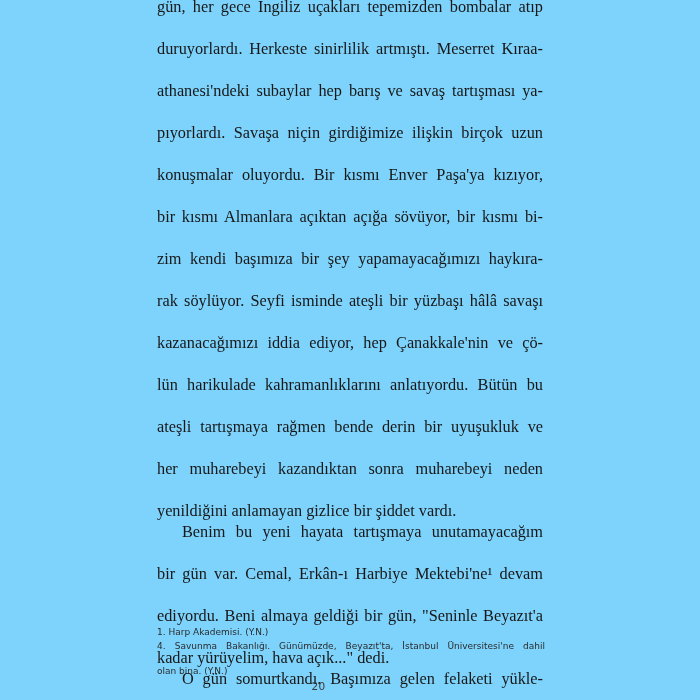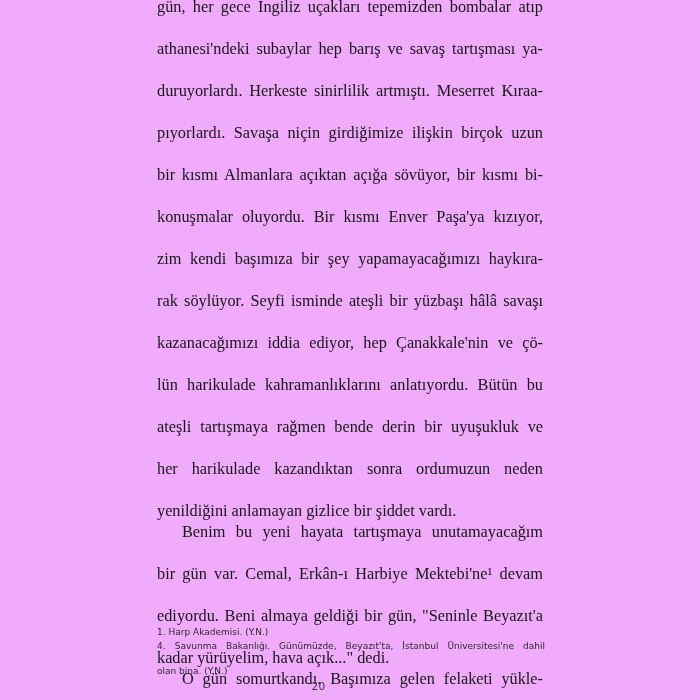--- a/index.html
+++ b/index.html
@@ -12,21 +12,21 @@
     height: 700px;
     overflow: hidden;
     font-family: "Liberation Serif", "DejaVu Serif", serif;
     color: #1a1a1a;
     position: relative;
   }
 
   #page {
     position: absolute;
     inset: 0;
-    background: #f0abfc;
+    background: #7dd3fc;
   }
 
   
   #body-text {
     position: absolute;
     left: 157px;
     top: -4px;
     width: 386px;
     font-size: 16.3px;
     line-height: 21.0px;
@@ -106,31 +106,31 @@
 </style>
 </head>
 <body>
 
 <div id="page">
 
   <div id="body-text">
 
     <p class="cont">
       <span class="jline">gün, her gece İngiliz uçakları tepemizden bombalar atıp</span>
+      <span class="jline">duruyorlardı. Herkeste sinirlilik artmıştı. Meserret Kıraa-</span>
       <span class="jline">athanesi'ndeki subaylar hep barış ve savaş tartışması ya-</span>
-      <span class="jline">duruyorlardı. Herkeste sinirlilik artmıştı. Meserret Kıraa-</span>
       <span class="jline">pıyorlardı. Savaşa niçin girdiğimize ilişkin birçok uzun</span>
+      <span class="jline">konuşmalar oluyordu. Bir kısmı Enver Paşa'ya kızıyor,</span>
       <span class="jline">bir kısmı Almanlara açıktan açığa sövüyor, bir kısmı bi-</span>
-      <span class="jline">konuşmalar oluyordu. Bir kısmı Enver Paşa'ya kızıyor,</span>
       <span class="jline">zim kendi başımıza bir şey yapamayacağımızı haykıra-</span>
       <span class="jline">rak söylüyor. Seyfi isminde ateşli bir yüzbaşı hâlâ savaşı</span>
       <span class="jline">kazanacağımızı iddia ediyor, hep Çanakkale'nin ve çö-</span>
       <span class="jline">lün harikulade kahramanlıklarını anlatıyordu. Bütün bu</span>
       <span class="jline">ateşli tartışmaya rağmen bende derin bir uyuşukluk ve</span>
-      <span class="jline">her harikulade kazandıktan sonra ordumuzun neden</span>
+      <span class="jline">her muharebeyi kazandıktan sonra muharebeyi neden</span>
       <span class="jline last">yenildiğini anlamayan gizlice bir şiddet vardı.</span>
     </p>
 
     <p class="cont">
       <span class="jline ind">Benim bu yeni hayata tartışmaya unutamayacağım</span>
       <span class="jline">bir gün var. Cemal, Erkân-ı Harbiye Mektebi'ne¹ devam</span>
       <span class="jline">ediyordu. Beni almaya geldiği bir gün, "Seninle Beyazıt'a</span>
       <span class="jline last">kadar yürüyelim, hava açık..." dedi.</span>
     </p>
 

